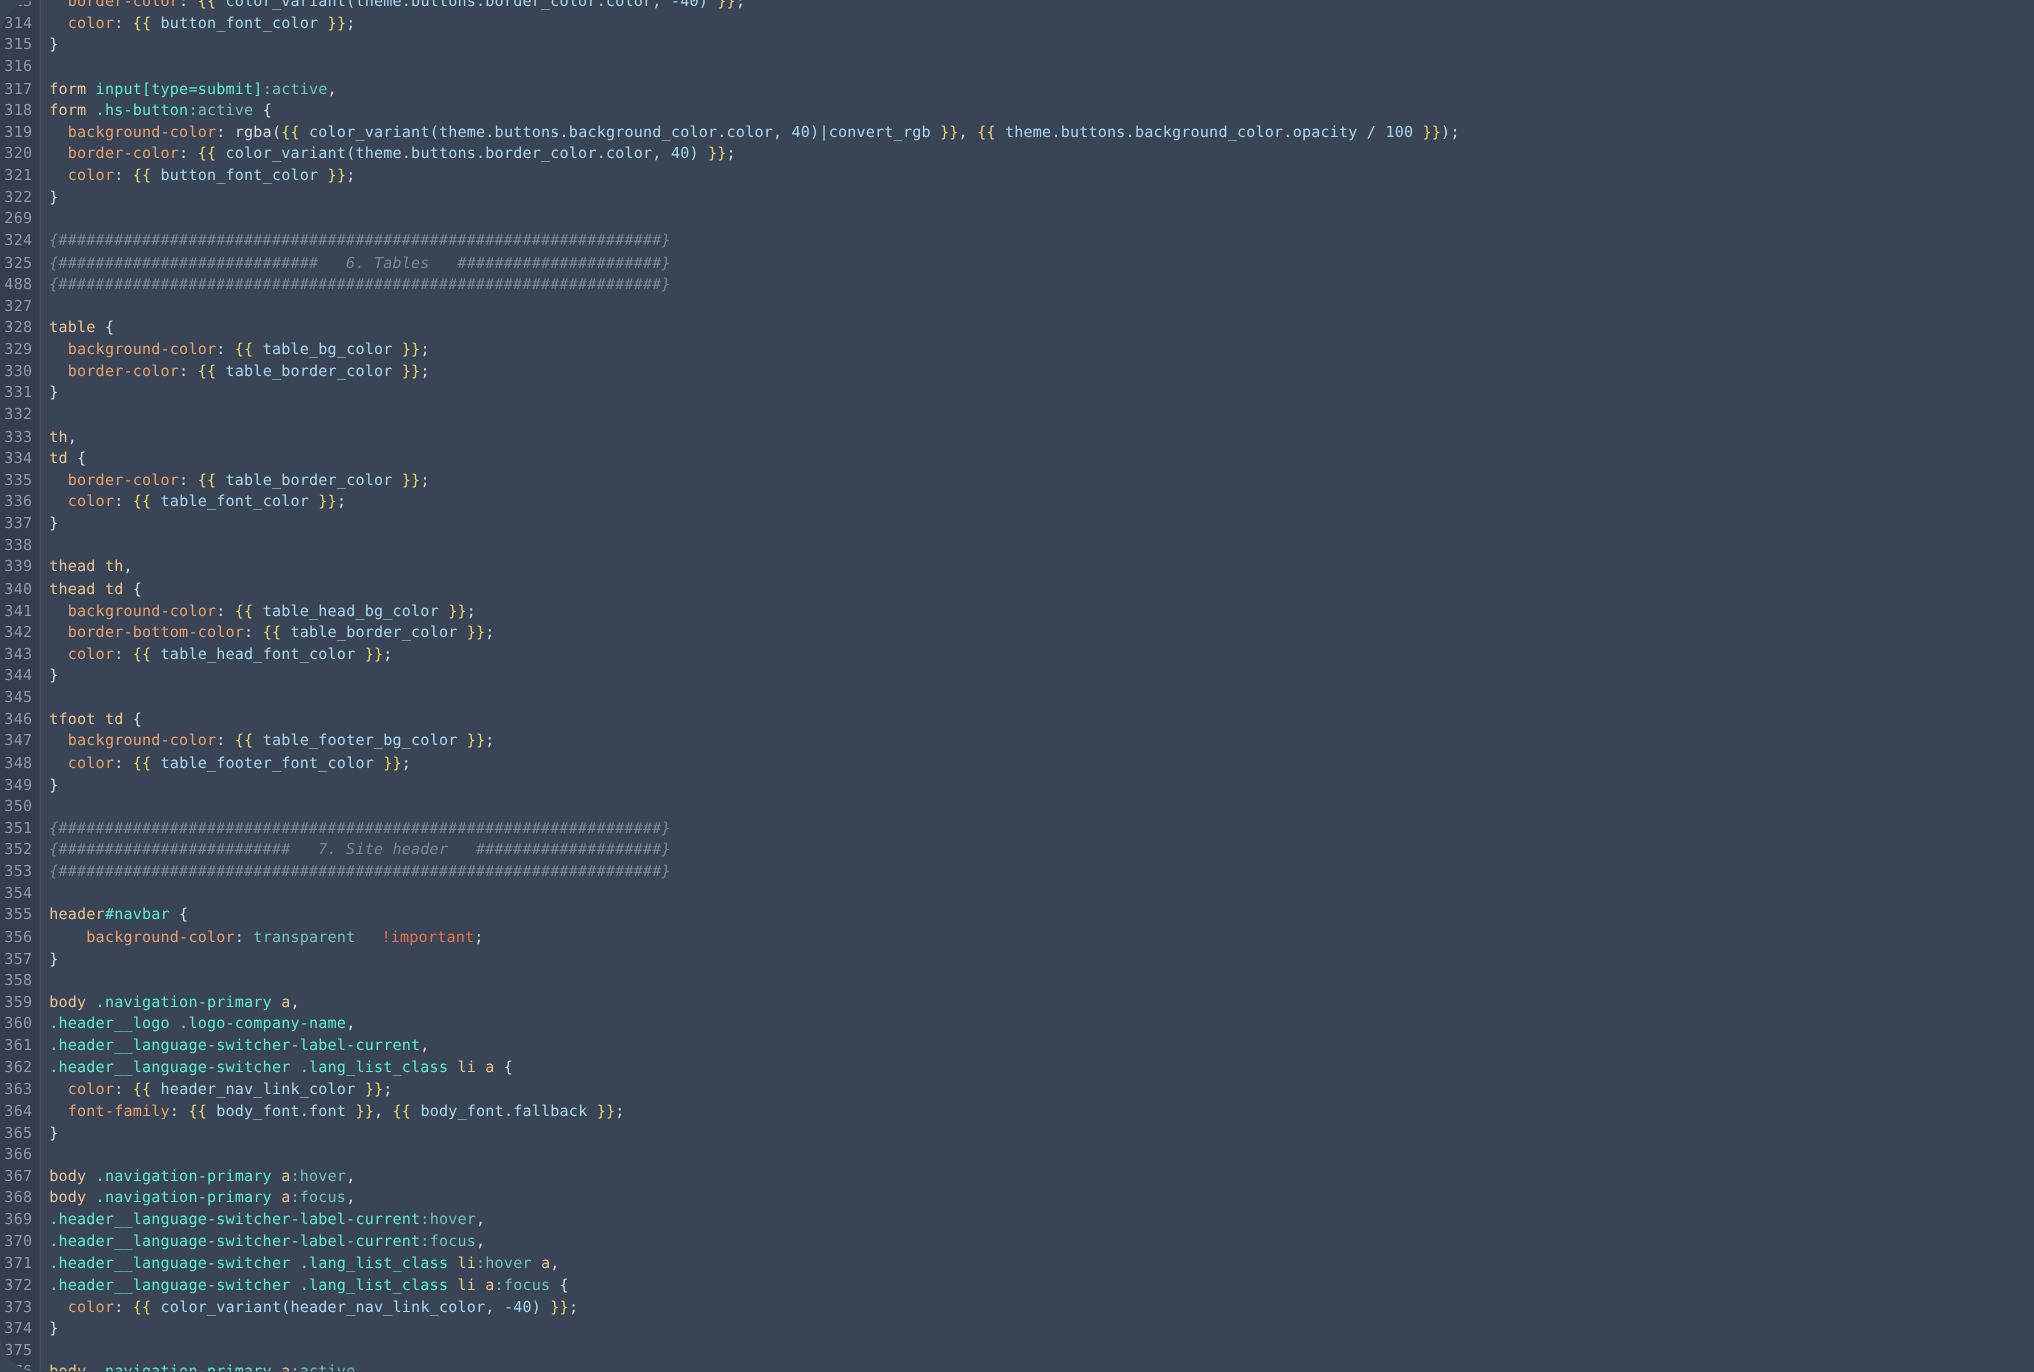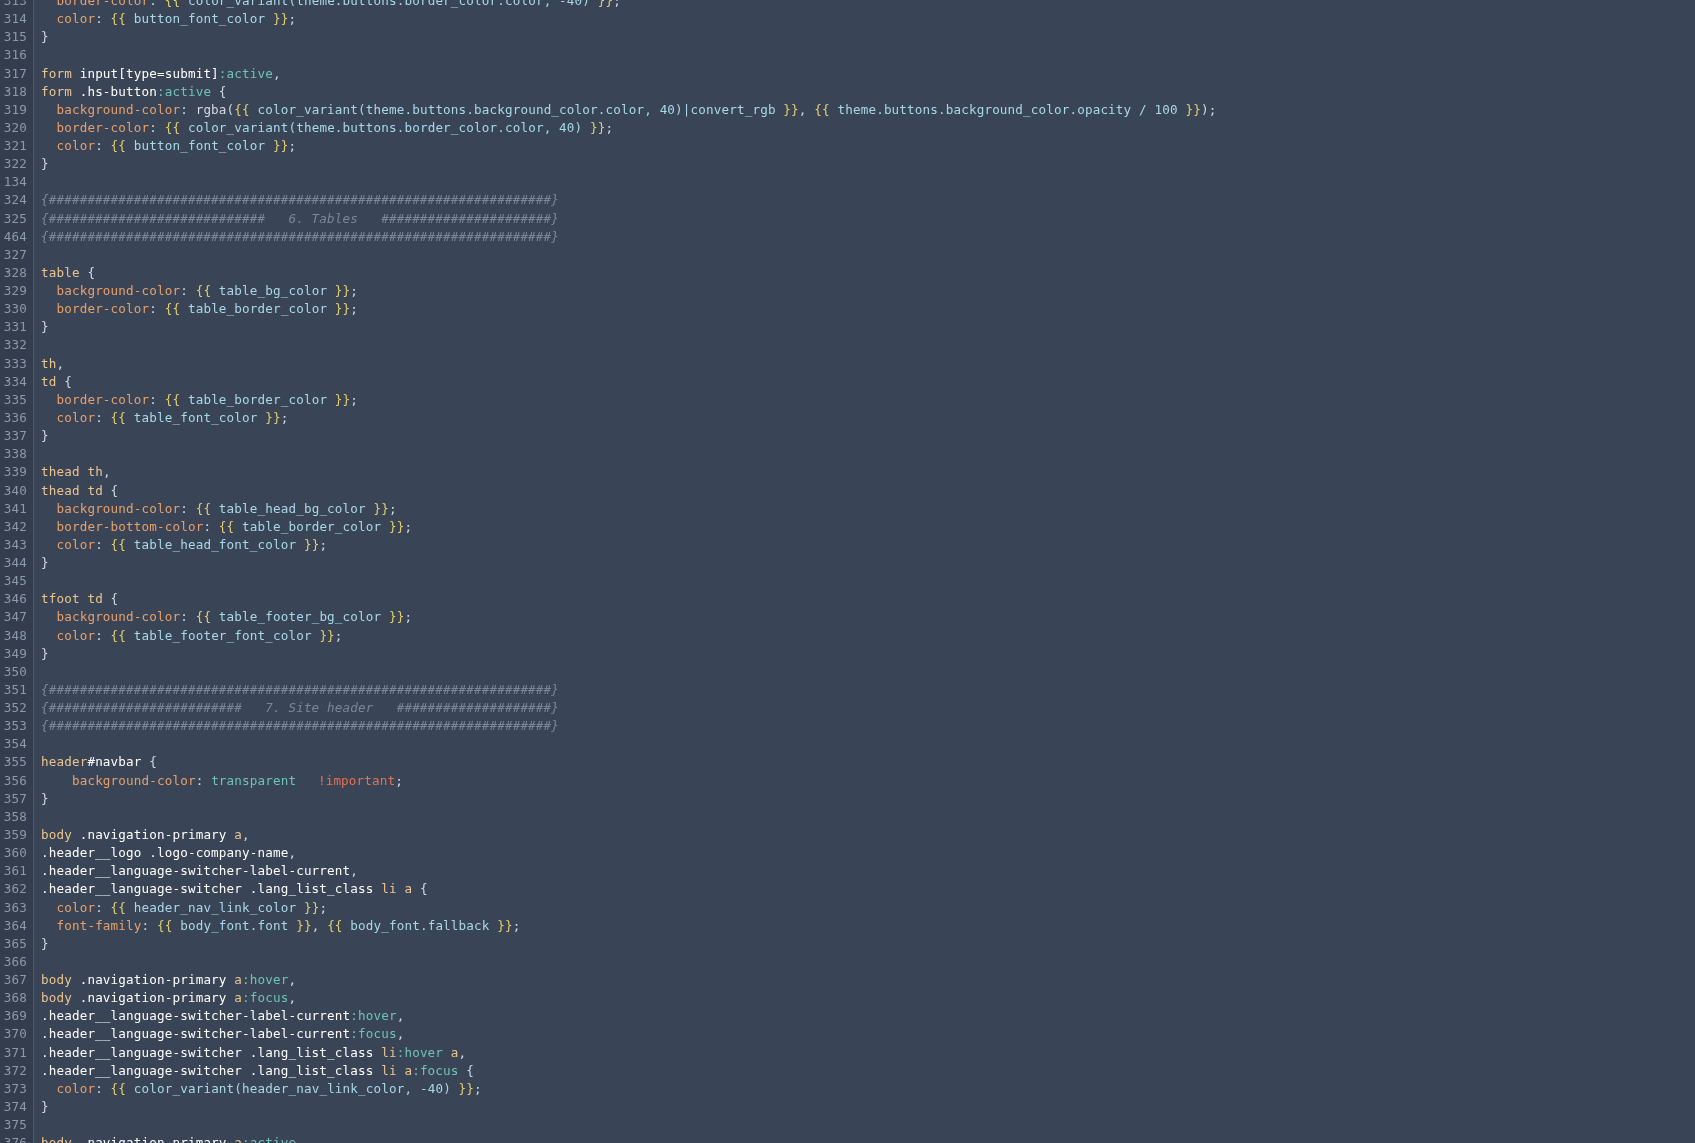--- a/index.html
+++ b/index.html
@@ -6,20 +6,21 @@
   html,body{margin:0;padding:0;}
   body{
     width:1695px;height:1143px;overflow:hidden;
     background:#394456;
     font-family:"DejaVu Sans Mono","Liberation Mono",monospace;
   }
   #editor{
     position:relative;width:1695px;height:1143px;
     background:#394456;
     overflow:hidden;
+    border-radius:32px;
   }
   .gutter-bg{
     position:absolute;left:0;top:0;width:33px;height:1143px;
     background:#333d4d;
   }
   .gutter-edge{
     position:absolute;left:33px;top:0;width:1px;height:1143px;
     background:#4a5568;
   }
   .code-area{position:absolute;left:0;top:0;width:1695px;}
@@ -36,21 +37,21 @@
     position:absolute;left:0;top:0;width:27px;height:18.13px;
     text-align:right;color:#8c98ab;font-size:12.6px;
     letter-spacing:0.2px;
   }
   .src{
     position:absolute;left:41px;top:0;height:18.13px;
     color:#d5dae3;letter-spacing:0.15px;
   }
   
   .tag{color:#ecc48d;}
-  .cls{color:#ffffff;}
+  .cls{color:#5eead4;}
   .prop{color:#e8a06a;}
   .punc{color:#d5dae3;}
   .br{color:#e6d06c;}
   .var{color:#a8d8e8;}
   .pseudo{color:#6fc3b4;}
   .imp{color:#e8704f;margin-left:14px;}
   .num{color:#a8d8e8;}
   .cmt{color:#7c8699;font-style:italic;}
   .fn{color:#a8d8e8;}
 </style>
@@ -64,24 +65,24 @@
       <div class="line" style="top: -8px; position: absolute; left: 0px; width: 1695px;"><span class="ln">313</span><span class="src"><span class="punc">  </span><span class="prop">border-color</span><span class="punc">: </span><span class="br">{{</span><span class="punc"> </span><span class="fn">color_variant</span><span class="var">(theme.buttons.border_color.color, </span><span class="num">-40</span><span class="var">) </span><span class="br">}}</span><span class="punc">;</span></span></div>
       <div class="line" style="top: 10.13px; position: absolute; left: 0px; width: 1695px;"><span class="ln">314</span><span class="src"><span class="punc">  </span><span class="prop">color</span><span class="punc">: </span><span class="br">{{</span><span class="punc"> </span><span class="var">button_font_color</span><span class="punc"> </span><span class="br">}}</span><span class="punc">;</span></span></div>
       <div class="line" style="top: 28.26px; position: absolute; left: 0px; width: 1695px; padding-left: 19px;"><span class="ln">315</span><span class="src"><span class="punc">}</span></span></div>
       <div class="line" style="top: 46.39px; position: absolute; left: 0px; width: 1695px;"><span class="ln">316</span><span class="src"></span></div>
       <div class="line" style="top: 64.52px; position: absolute; left: 0px; width: 1695px;"><span class="ln">317</span><span class="src"><span class="tag">form</span><span class="punc"> </span><span class="cls">input[type=submit]</span><span class="pseudo">:active</span><span class="punc">,</span></span></div>
       <div class="line" style="top: 82.65px; position: absolute; left: 0px; width: 1695px;"><span class="fold">▾</span><span class="ln">318</span><span class="src"><span class="tag">form</span><span class="punc"> </span><span class="cls">.hs-button</span><span class="pseudo">:active</span><span class="punc"> {</span></span></div>
       <div class="line" style="top: 100.78px; position: absolute; left: 0px; width: 1695px;"><span class="ln">319</span><span class="src"><span class="punc">  </span><span class="prop">background-color</span><span class="punc">: </span><span class="punc">rgba(</span><span class="br">{{</span><span class="punc"> </span><span class="fn">color_variant</span><span class="var">(theme.buttons.background_color.color, </span><span class="num">40</span><span class="var">)|convert_rgb</span><span class="punc"> </span><span class="br">}}</span><span class="punc">, </span><span class="br">{{</span><span class="var"> theme.buttons.background_color.opacity / </span><span class="num">100</span><span class="punc"> </span><span class="br">}}</span><span class="punc">);</span></span></div>
       <div class="line" style="top: 118.91px; position: absolute; left: 0px; width: 1695px;"><span class="ln">320</span><span class="src"><span class="punc">  </span><span class="prop">border-color</span><span class="punc">: </span><span class="br">{{</span><span class="punc"> </span><span class="fn">color_variant</span><span class="var">(theme.buttons.border_color.color, </span><span class="num">40</span><span class="var">) </span><span class="br">}}</span><span class="punc">;</span></span></div>
       <div class="line" style="top: 137.04px; position: absolute; left: 0px; width: 1695px;"><span class="ln">321</span><span class="src"><span class="punc">  </span><span class="prop">color</span><span class="punc">: </span><span class="br">{{</span><span class="punc"> </span><span class="var">button_font_color</span><span class="punc"> </span><span class="br">}}</span><span class="punc">;</span></span></div>
       <div class="line" style="top: 155.17px; position: absolute; left: 0px; width: 1695px;"><span class="ln">322</span><span class="src"><span class="punc">}</span></span></div>
-      <div class="line" style="top: 173.3px; position: absolute; left: 0px; width: 1695px;"><span class="ln">134</span><span class="src"></span></div>
+      <div class="line" style="top: 173.3px; position: absolute; left: 0px; width: 1695px;"><span class="ln">269</span><span class="src"></span></div>
       <div class="line" style="top: 191.43px; position: absolute; left: 0px; width: 1695px;"><span class="ln">324</span><span class="src"><span class="cmt">{#################################################################}</span></span></div>
       <div class="line" style="top: 209.56px; position: absolute; left: 0px; width: 1695px;"><span class="ln">325</span><span class="src"><span class="cmt">{############################   6. Tables   ######################}</span></span></div>
-      <div class="line" style="top: 227.69px; position: absolute; left: 0px; width: 1695px;"><span class="ln">464</span><span class="src"><span class="cmt">{#################################################################}</span></span></div>
+      <div class="line" style="top: 227.69px; position: absolute; left: 0px; width: 1695px;"><span class="ln">488</span><span class="src"><span class="cmt">{#################################################################}</span></span></div>
       <div class="line" style="top: 245.82px; position: absolute; left: 0px; width: 1695px;"><span class="ln">327</span><span class="src"></span></div>
       <div class="line" style="top: 263.95px; position: absolute; left: 0px; width: 1695px;"><span class="fold">▾</span><span class="ln">328</span><span class="src"><span class="tag">table</span><span class="punc"> {</span></span></div>
       <div class="line" style="top: 282.08px; position: absolute; left: 0px; width: 1695px;"><span class="ln">329</span><span class="src"><span class="punc">  </span><span class="prop">background-color</span><span class="punc">: </span><span class="br">{{</span><span class="punc"> </span><span class="var">table_bg_color</span><span class="punc"> </span><span class="br">}}</span><span class="punc">;</span></span></div>
       <div class="line" style="top: 300.21px; position: absolute; left: 0px; width: 1695px;"><span class="ln">330</span><span class="src"><span class="punc">  </span><span class="prop">border-color</span><span class="punc">: </span><span class="br">{{</span><span class="punc"> </span><span class="var">table_border_color</span><span class="punc"> </span><span class="br">}}</span><span class="punc">;</span></span></div>
       <div class="line" style="top: 318.34px; position: absolute; left: 0px; width: 1695px;"><span class="ln">331</span><span class="src"><span class="punc">}</span></span></div>
       <div class="line" style="top: 336.47px; position: absolute; left: 0px; width: 1695px;"><span class="ln">332</span><span class="src"></span></div>
       <div class="line" style="top: 354.6px; position: absolute; left: 0px; width: 1695px; padding-left: 32px;"><span class="ln">333</span><span class="src"><span class="tag">th</span><span class="punc">,</span></span></div>
       <div class="line" style="top: 372.73px; position: absolute; left: 0px; width: 1695px;"><span class="fold">▾</span><span class="ln">334</span><span class="src"><span class="tag">td</span><span class="punc"> {</span></span></div>
       <div class="line" style="top: 390.86px; position: absolute; left: 0px; width: 1695px;"><span class="ln">335</span><span class="src"><span class="punc">  </span><span class="prop">border-color</span><span class="punc">: </span><span class="br">{{</span><span class="punc"> </span><span class="var">table_border_color</span><span class="punc"> </span><span class="br">}}</span><span class="punc">;</span></span></div>
       <div class="line" style="top: 408.99px; position: absolute; left: 0px; width: 1695px;"><span class="ln">336</span><span class="src"><span class="punc">  </span><span class="prop">color</span><span class="punc">: </span><span class="br">{{</span><span class="punc"> </span><span class="var">table_font_color</span><span class="punc"> </span><span class="br">}}</span><span class="punc">;</span></span></div>

